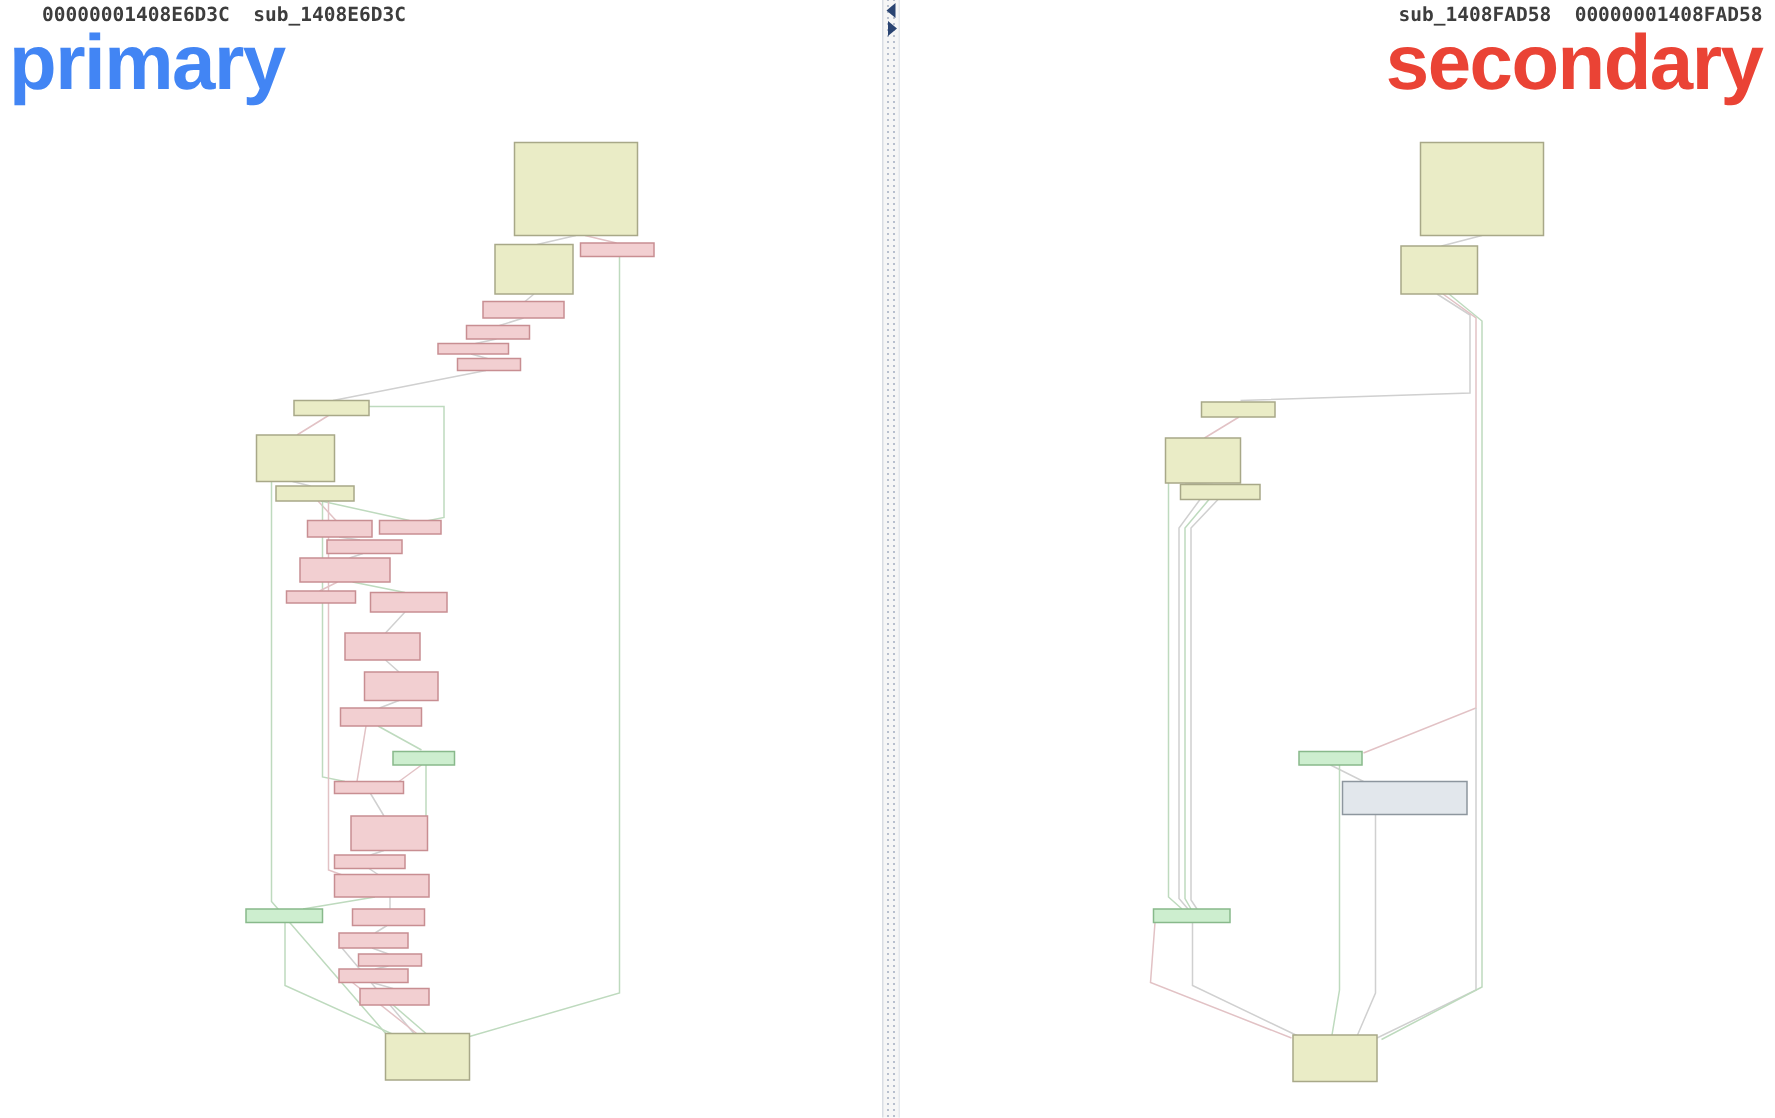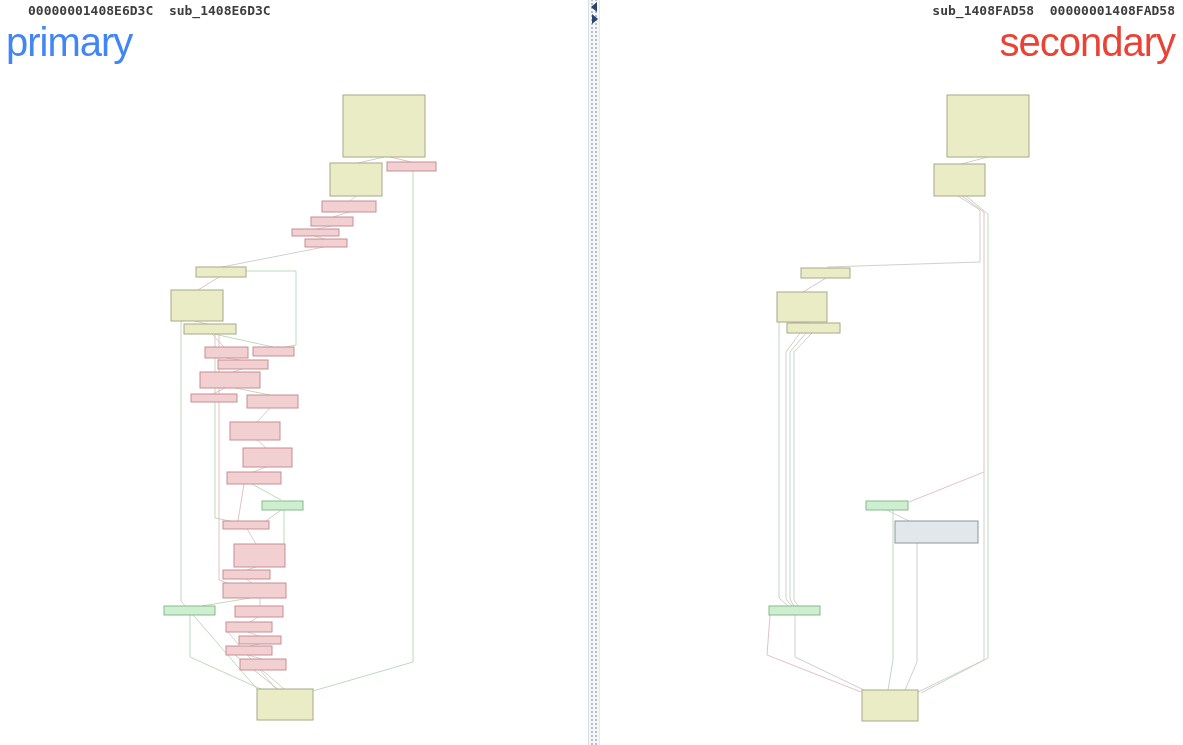--- a/index.html
+++ b/index.html
@@ -13,21 +13,21 @@
   .mono-header{
     position:absolute;top:3px;
     font-family:"DejaVu Sans Mono","Liberation Mono",monospace;
     font-size:13px;font-weight:700;color:#3d3d3d;
     white-space:pre;letter-spacing:0px;
   }
   .mono-left{left:8px;margin-left:20px;}
   .mono-right{right:8px;text-align:center;}
   .big-label{
     position:absolute;top:20px;
-    font-size:40px;font-weight:400;letter-spacing:-1px;line-height:44px;
+    font-size:52px;font-weight:700;letter-spacing:-1px;line-height:44px;
   }
   .label-primary{left:6px;color:#4285f4;}
   .label-secondary{right:8px;color:#ea4335;text-align:left;}
   .graph-svg{position:absolute;left:0;top:0;width:1183px;height:745px;pointer-events:none;}
   .divider{
     position:absolute;left:588px;top:0;width:12px;height:745px;
     background-color:#f6f6f6;
     background-image:radial-gradient(circle,#b7bfce 0.8px,rgba(0,0,0,0) 0.9px);
     background-size:4px 4px;background-position:1px 2px;
     border-left:1px solid #d9dde4;border-right:1px solid #e4e7ec;

